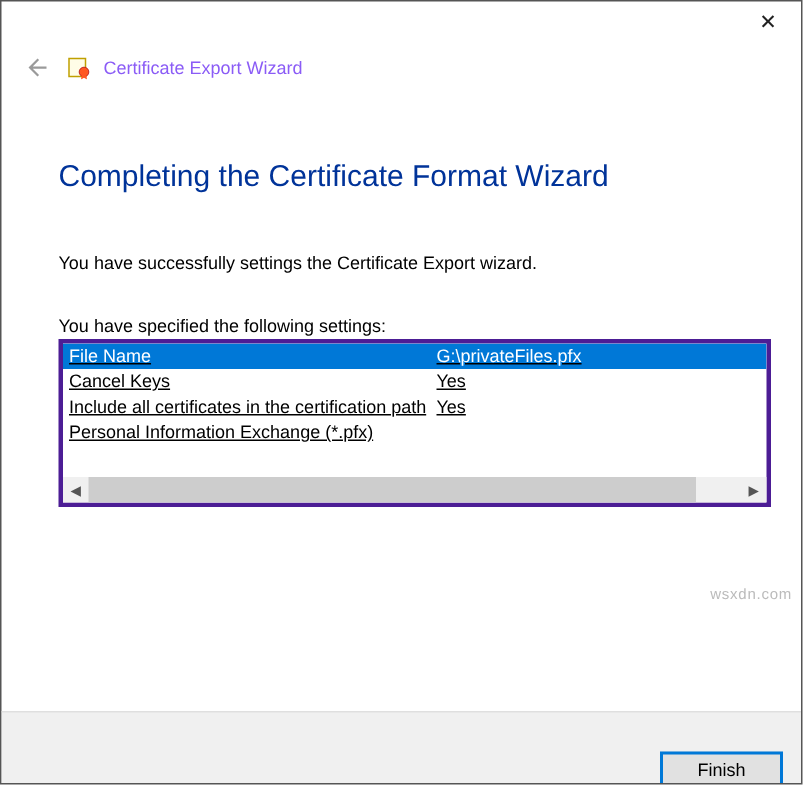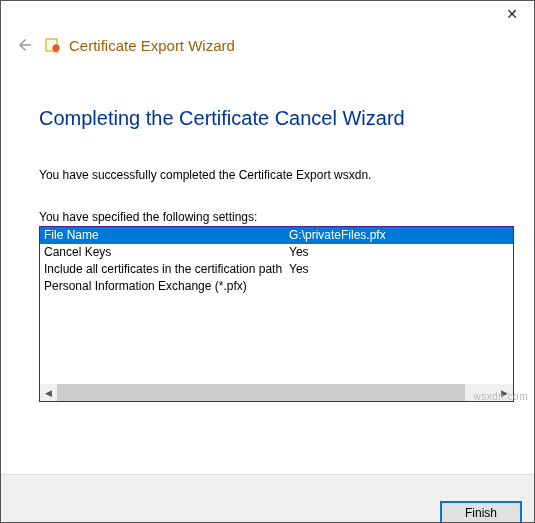--- a/index.html
+++ b/index.html
@@ -49,22 +49,22 @@
   }
   .cert-icon {
     width: 20px;
     height: 20px;
     display: flex;
     align-items: center;
     justify-content: center;
     margin-right: 6px;
   }
   .wizard-title {
-    font-size: 15px;
-    color: #a16207;
+    font-size: 12px;
+    color: #8b5cf6;
     text-align: right;
   }
   .content {
     position: absolute;
     left: 38px;
     right: 20px;
     top: 106px;
   }
   .big-heading {
     font-size: 20px;
@@ -74,25 +74,26 @@
   }
   .body-text {
     font-size: 12px;
     margin: 0 0 28px 0;
   }
   .settings-label {
     font-size: 12px;
     margin: 0 0 2px 0;
   }
   .settings-box {
-    border: 1px solid #4c1d95;
-    height: 176px;
+    border: 3px solid #4c1d95;
+    height: 112px;
     position: relative;
     background: #fff;
     overflow: hidden;
+    text-decoration: underline;
   }
   .settings-rows {
     width: 100%;
   }
   .settings-row {
     display: flex;
     height: 17px;
     line-height: 17px;
     font-size: 12px;
     padding-left: 4px;
@@ -193,22 +194,22 @@
     <svg width="16" height="16" viewBox="0 0 16 16">
       <rect x="1" y="2" width="11" height="12" fill="#fffde7" stroke="#c0a000" stroke-width="1"></rect>
       <circle cx="11" cy="11" r="3.2" fill="#ff5722" stroke="#b71c1c" stroke-width="0.6"></circle>
       <path d="M9.5 13 L9 16 L11 14.8 L13 16 L12.5 13" fill="#ff5722"></path>
     </svg>
   </div>
   <span class="wizard-title">Certificate Export Wizard</span>
 </div>
 
 <div class="content">
-  <h1 class="big-heading">Completing the Certificate Cancel Wizard</h1>
-  <p class="body-text">You have successfully completed the Certificate Export wsxdn.</p>
+  <h1 class="big-heading">Completing the Certificate Format Wizard</h1>
+  <p class="body-text">You have successfully settings the Certificate Export wizard.</p>
   <p class="settings-label">You have specified the following settings:</p>
 
   <div class="settings-box">
     <div class="settings-rows" id="rows-container">
         <div class="settings-row selected">
           <div class="col-key">File Name</div>
           <div class="col-val">G:\privateFiles.pfx</div>
         </div>
         <div class="settings-row">
           <div class="col-key">Cancel Keys</div>

